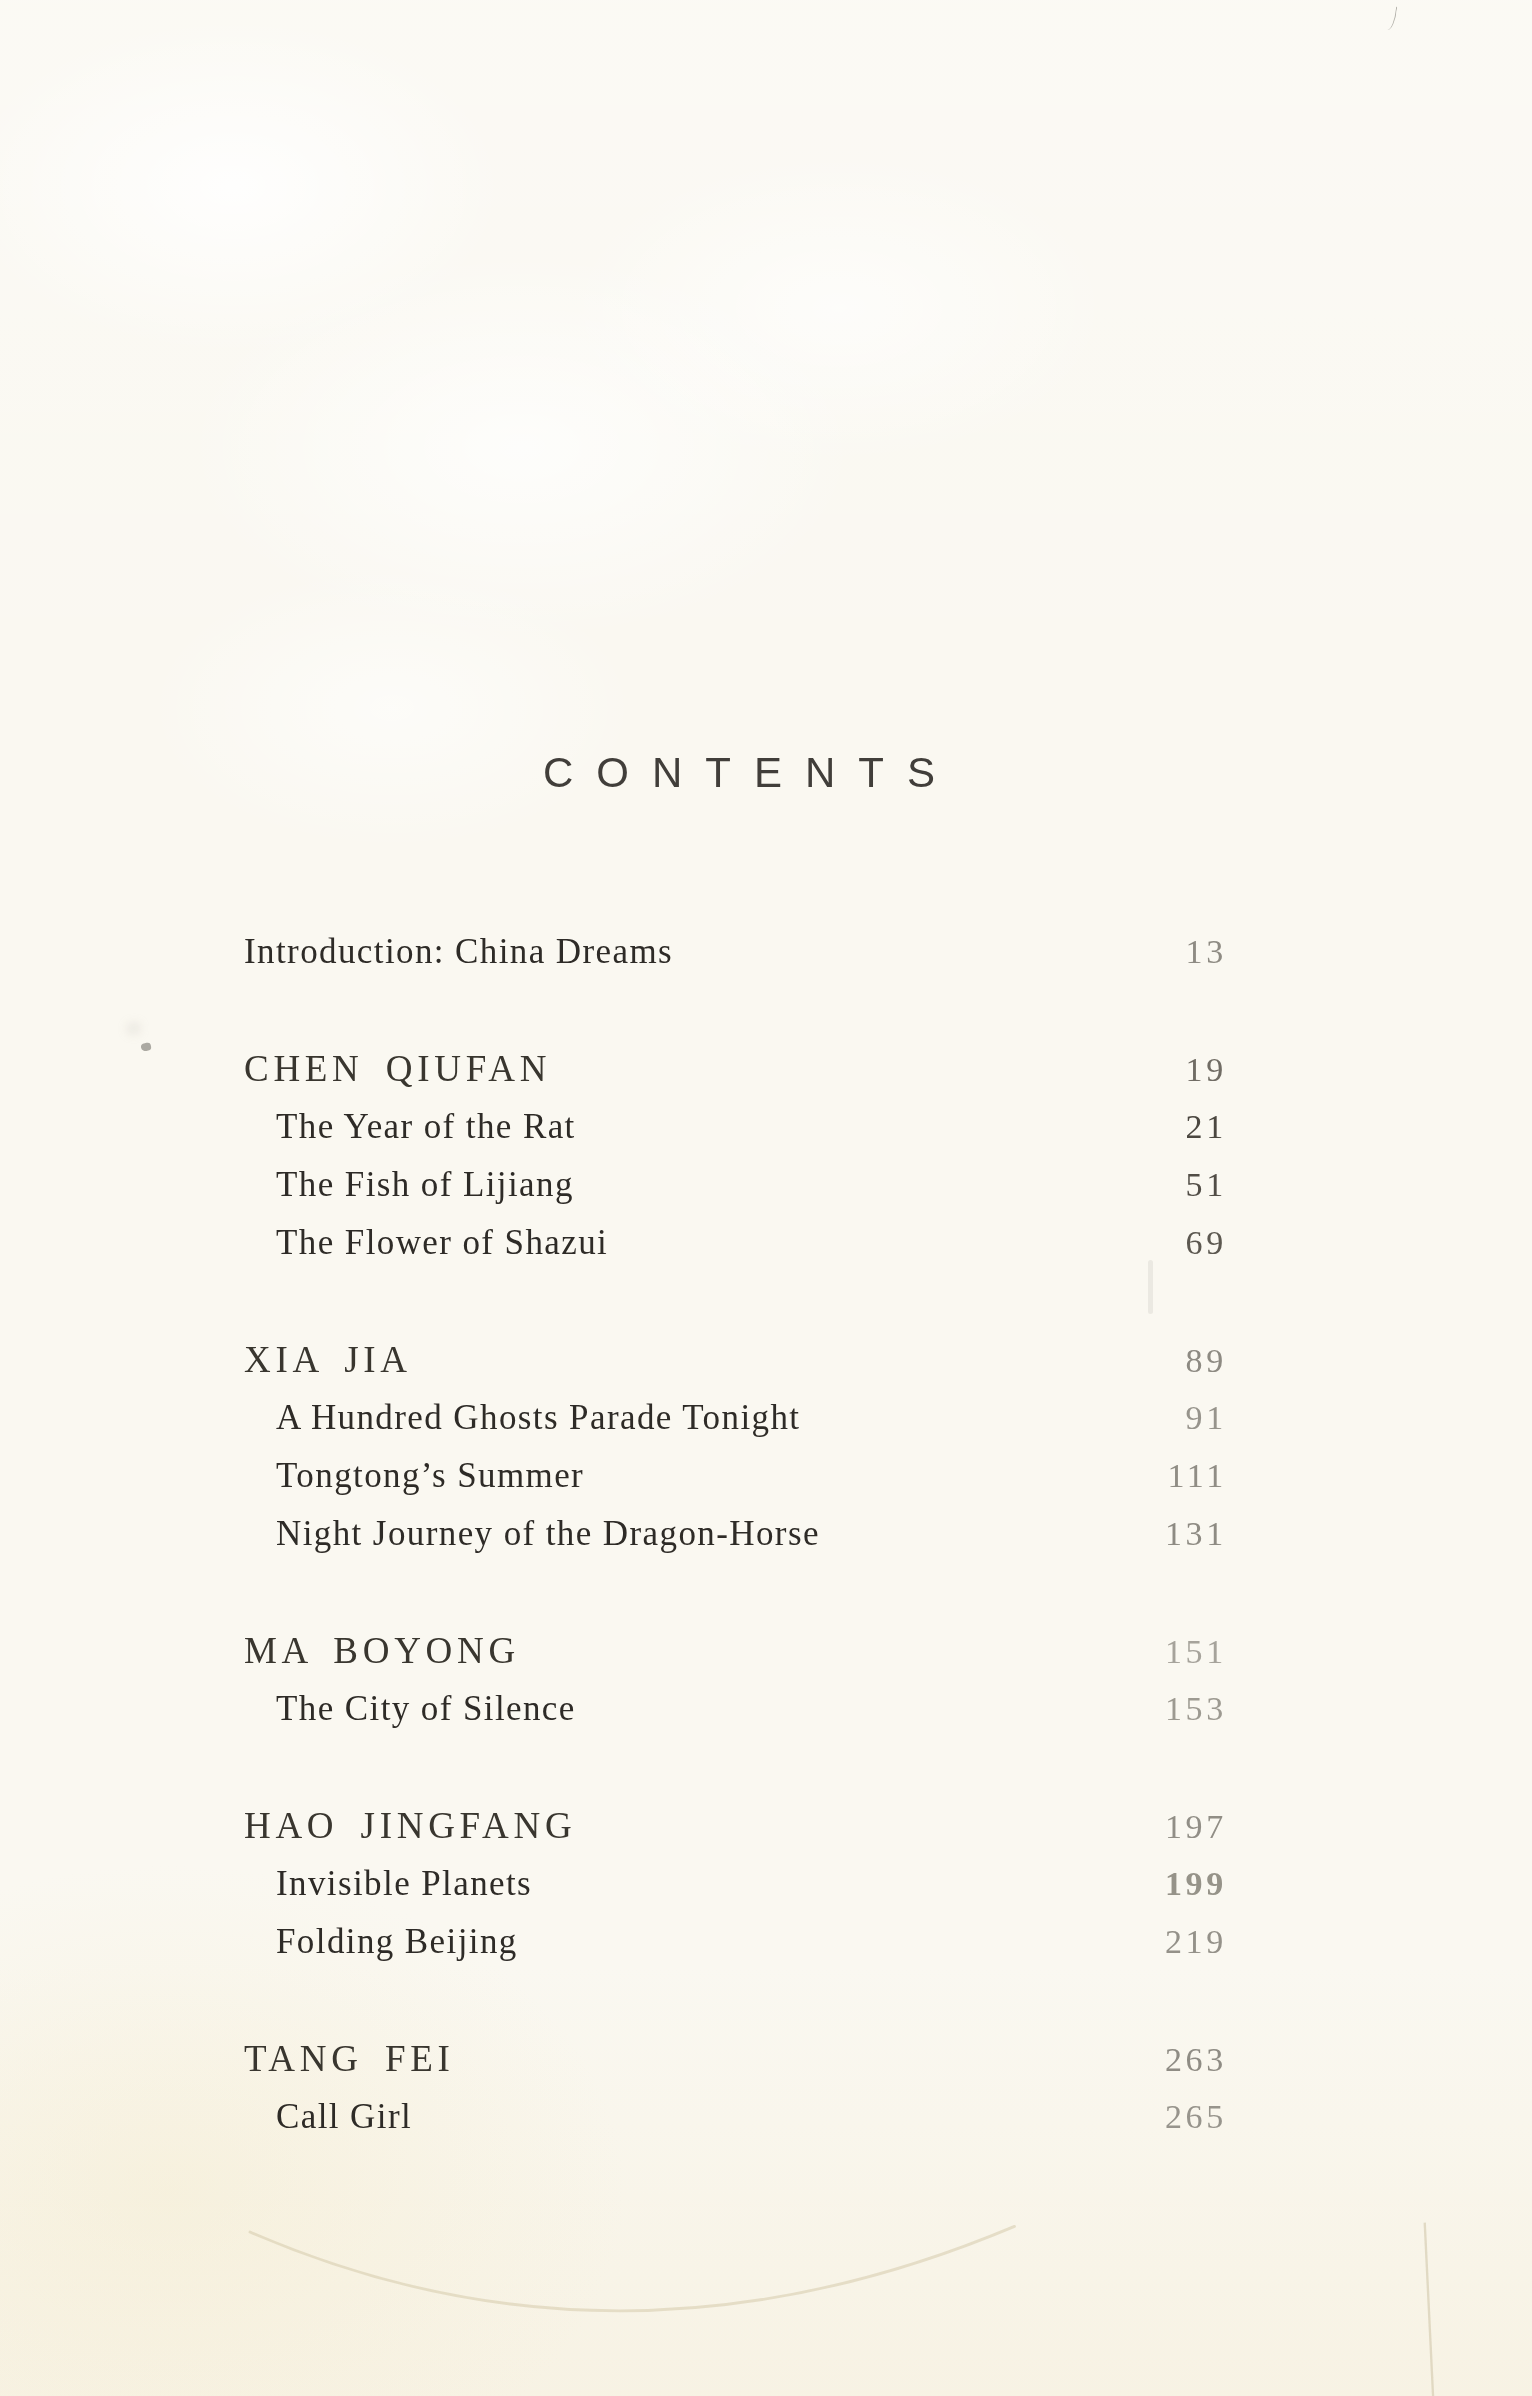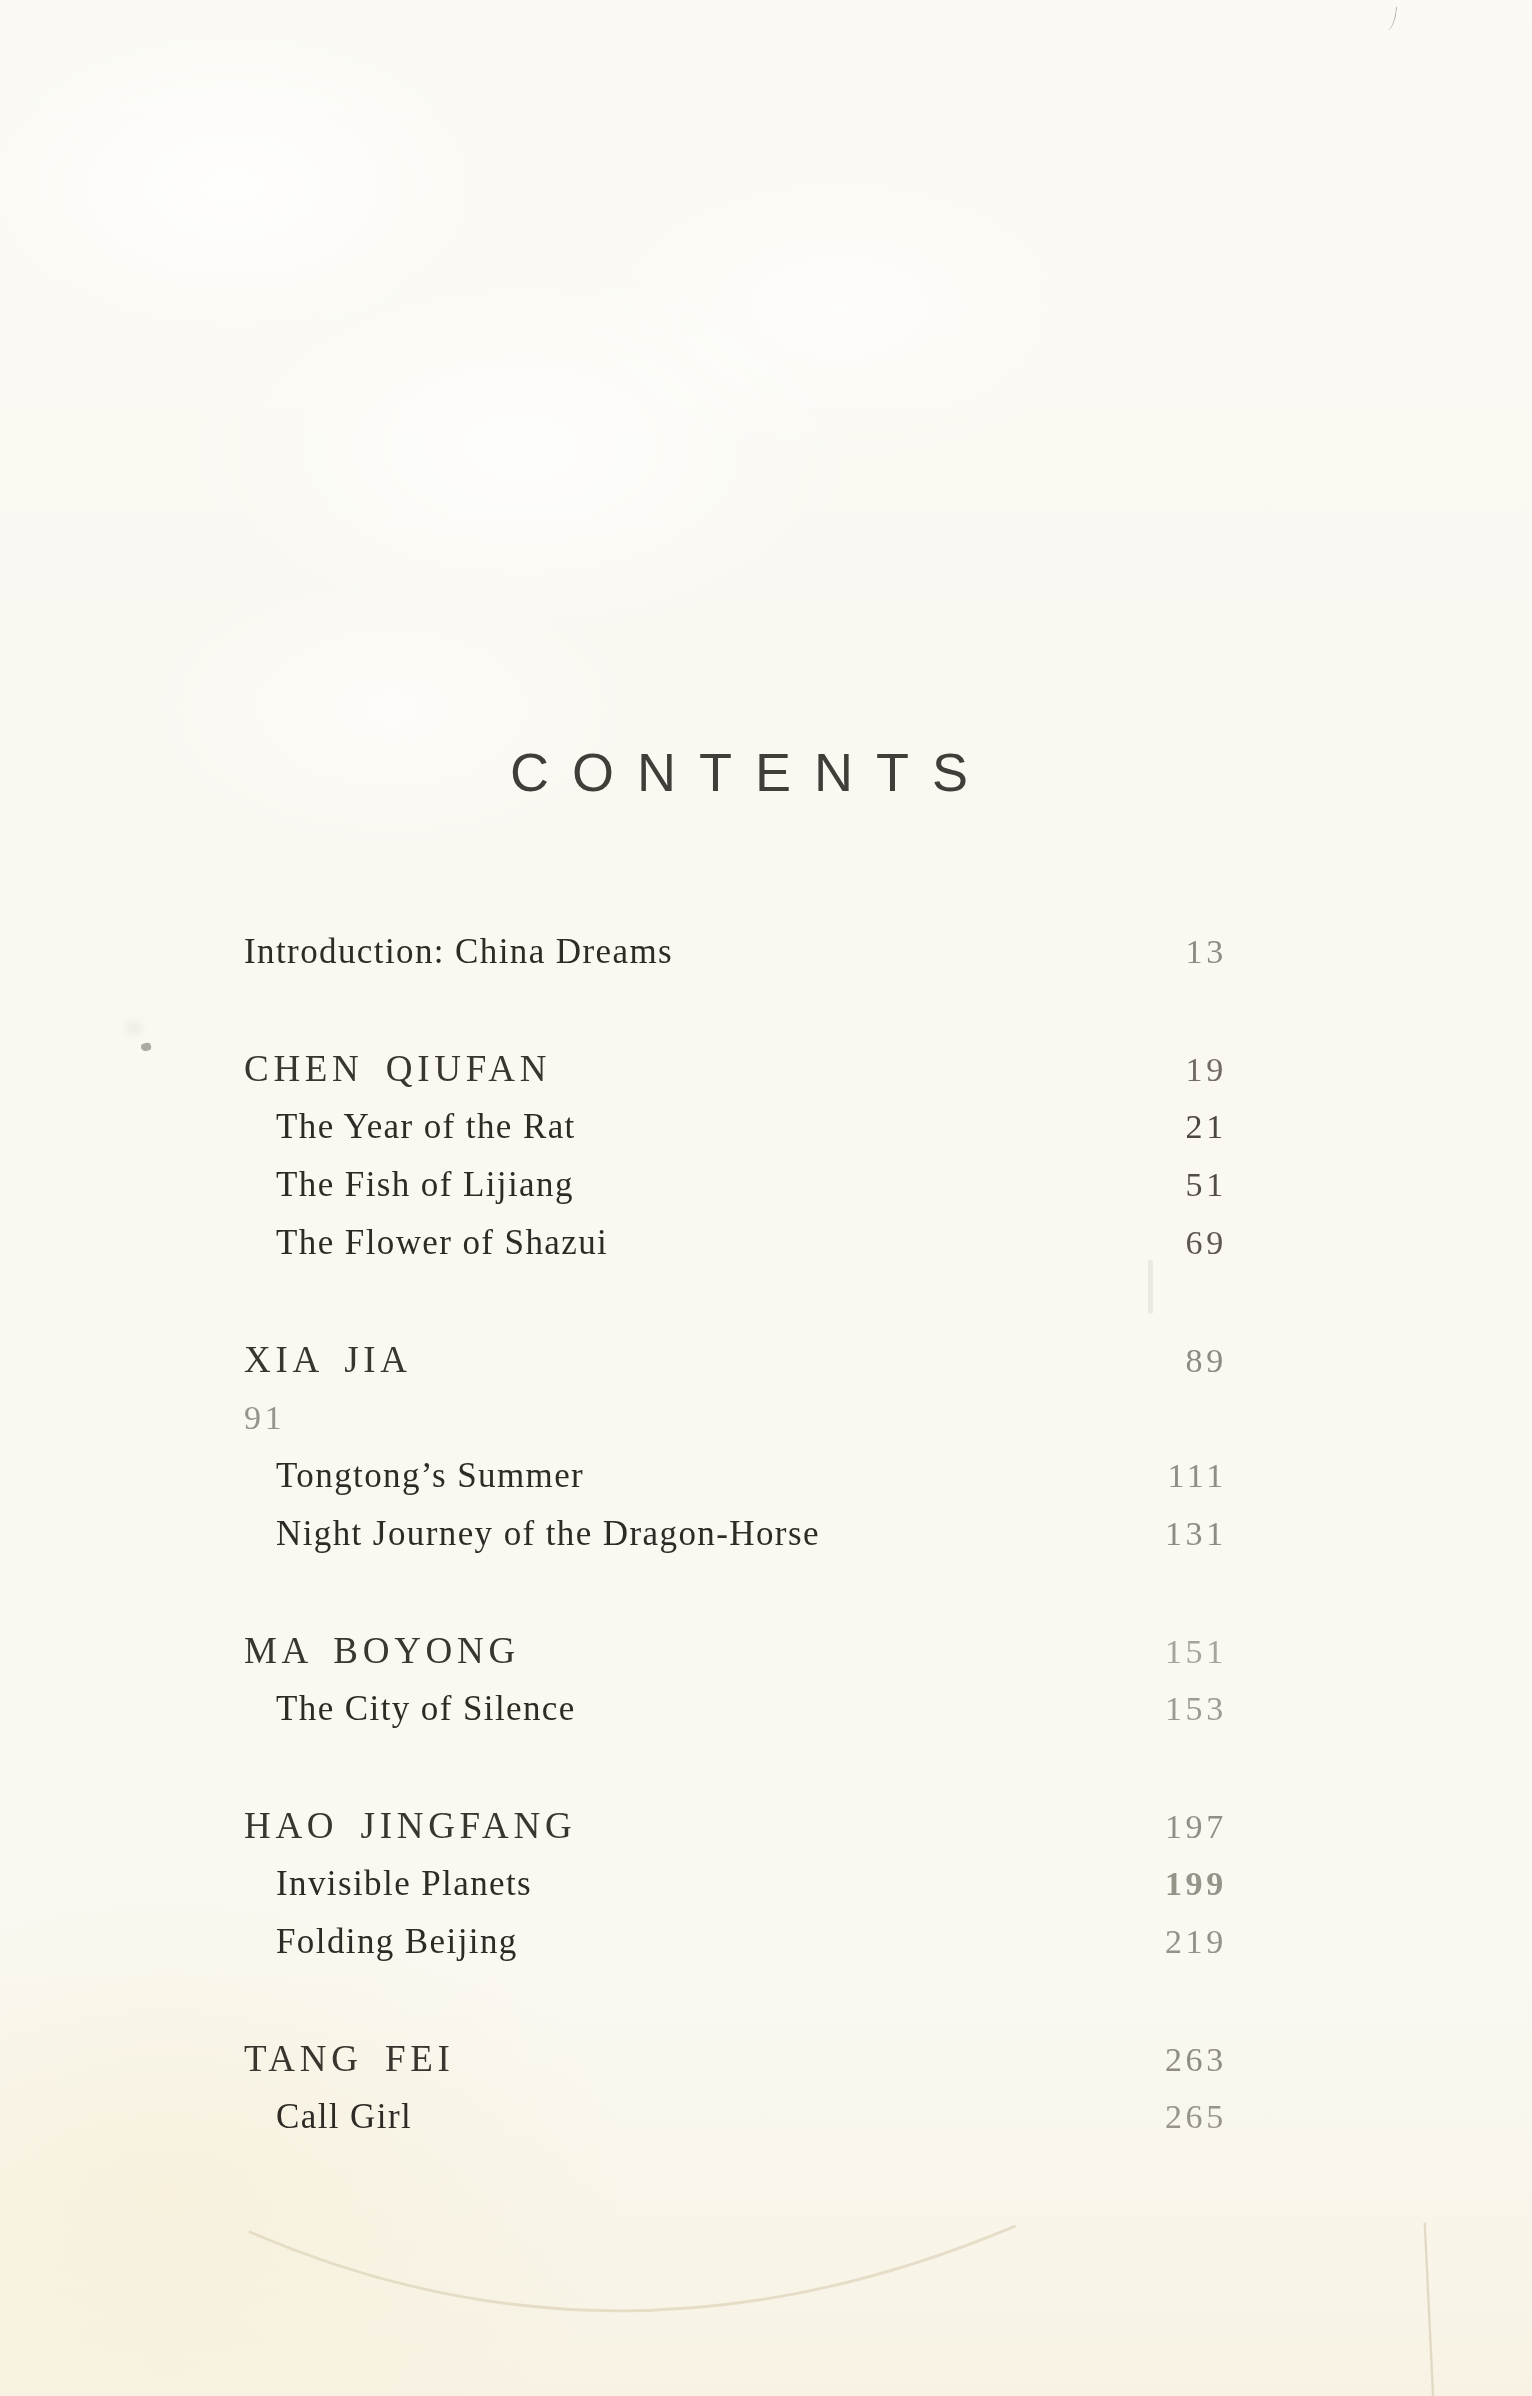--- a/index.html
+++ b/index.html
@@ -27,21 +27,21 @@
 
   
   .title {
     position: absolute;
     top: 740px;
     left: 739px;
     transform: translateX(-50%);
     margin: 0;
     font-family: "Liberation Sans", "DejaVu Sans", sans-serif;
     font-weight: 400;
-    font-size: 54px;
+    font-size: 42px;
     line-height: 65px;
     letter-spacing: 23px;
     text-indent: 23px; 
     color: #413e3a;
     white-space: nowrap;
   }
 
   
   .toc {
     position: absolute;
@@ -141,20 +141,21 @@
             <span class="entry-label ">The Flower of Shazui</span>
             <span class="pagenum" style="color: rgb(92, 88, 80);">69</span>
           </div>
         </div>
         <div class="section">
           <div class="row author-row">
             <span class="entry-label author-label">XIA JIA</span>
             <span class="pagenum" style="color: rgb(141, 138, 130);">89</span>
           </div>
           <div class="row story-row">
+            <span class="entry-label ">A Hundred Ghosts Parade Tonight</span>
             <span class="pagenum" style="color: rgb(151, 148, 140);">91</span>
           </div>
           <div class="row story-row">
             <span class="entry-label ">Tongtong’s Summer</span>
             <span class="pagenum" style="color: rgb(144, 141, 133);">111</span>
           </div>
           <div class="row story-row">
             <span class="entry-label ">Night Journey of the Dragon-Horse</span>
             <span class="pagenum" style="color: rgb(142, 139, 131);">131</span>
           </div>

